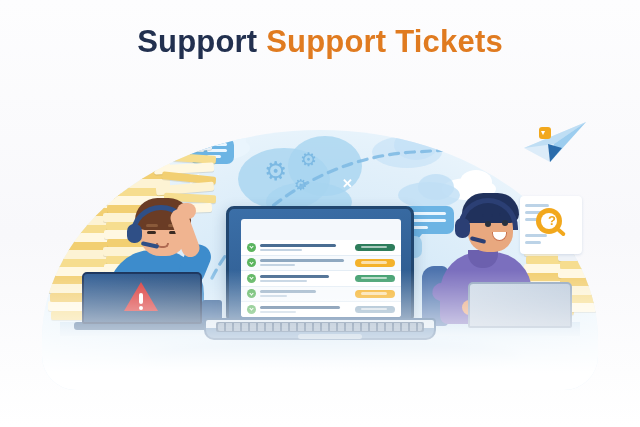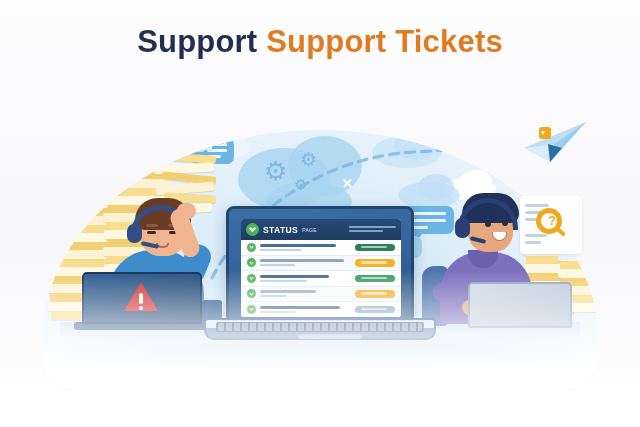--- a/index.html
+++ b/index.html
@@ -422,31 +422,20 @@
     <div class="rhand"></div>
   </div>
   <div class="rlap-lid">
     
   </div>
 
   <div class="clap">
     <div class="clap-lid">
       <div class="screen">
 
-        <div class="sp-header">
-          <span class="sp-logo">
-              <i></i>
-            </span>
-          <span class="sp-title">STATUS</span>
-          <span class="sp-sub">PAGE</span>
-          <span class="sp-meta">
-            <span class="mline" style="display:block;"></span>
-            <span class="mline w2" style="display:block;"></span>
-          </span>
-        </div>
 
         <div class="sp-rows">
           <div class="sp-row">
             <span class="sp-check">
                 <i></i>
               </span>
             <span class="sp-labels">
               <span class="sp-l1" style="display:block;width:84%;"></span>
               <span class="sp-l2" style="display:block;width:46%;"></span>
             </span>

